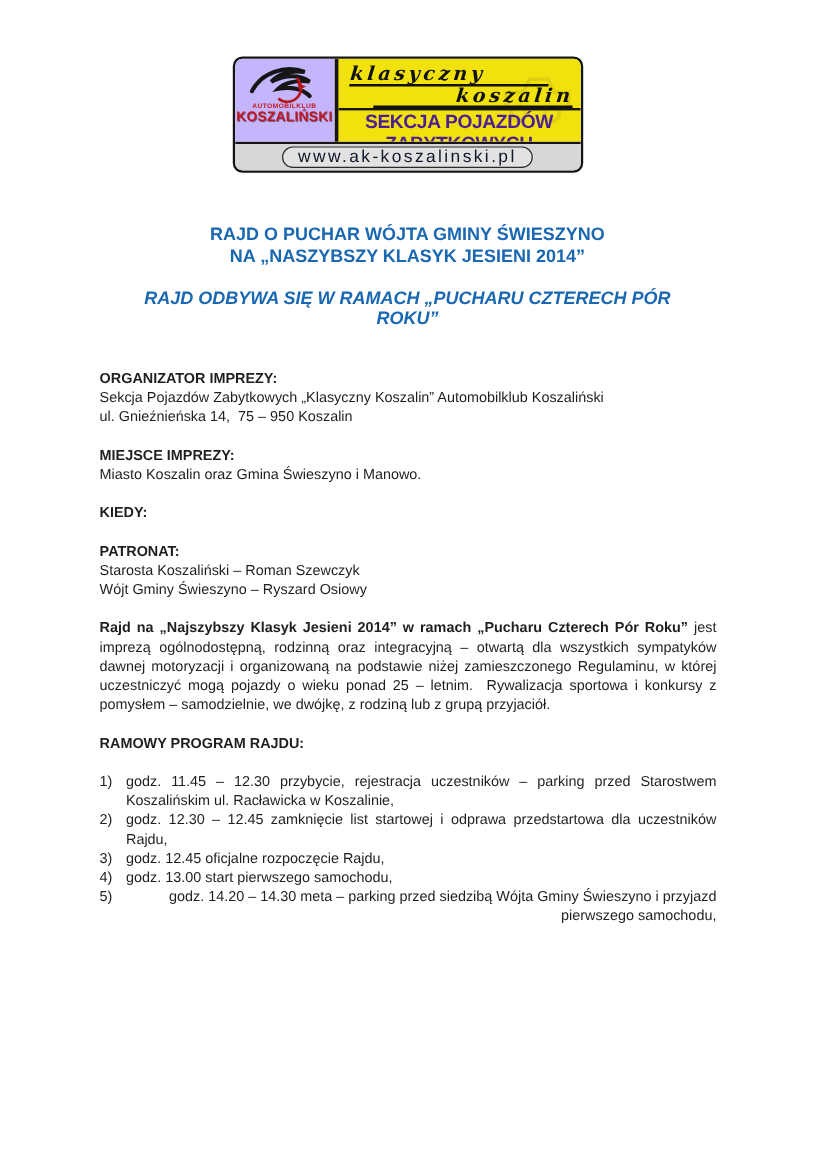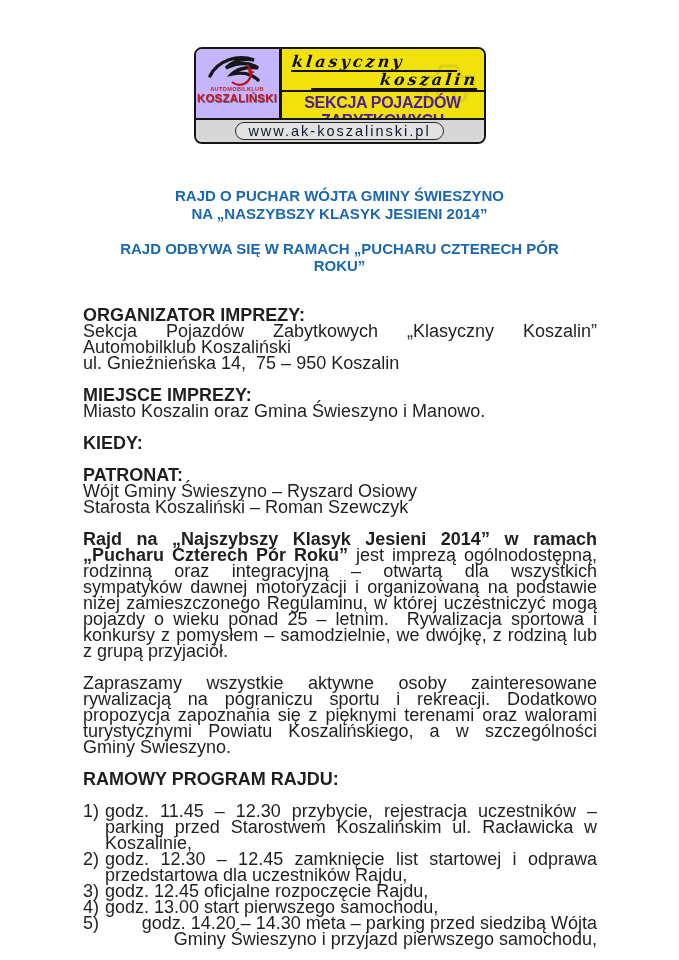--- a/index.html
+++ b/index.html
@@ -59,21 +59,21 @@
     border: 1.5px solid #2a2a2a; border-radius: 10px; background:#e2e2e2;
     font-size: 14.5px; letter-spacing: 2px; color:#0f172a;
     line-height: 16px; padding: 0 12px;
   }
   
   .h-main { margin-top: 43px; text-align:center; font-weight:bold;
             font-size: 15px; line-height: 17.5px; }
   .h-sub  { margin-top: 17.5px; text-align:center; font-weight:bold;
             font-size: 15px; line-height: 17.5px; }
   
-  .content { margin: 32px 82px 0 83px; font-size: 18px; line-height: 16px; }
+  .content { margin: 32px 82px 0 83px; font-size: 12px; line-height: 16px; }
   .section { margin-bottom: 16px; }
   .section-label { font-weight: bold; }
   .para { margin: 0 0 16px 0; text-align: justify; }
   .program-heading { font-weight:bold; margin: 0 0 16px 0; padding-top: 0; }
   .program-list { margin-top: 16px; }
   .program-item { display:flex; }
   .program-item .num { flex:none; width: 22px; }
   .program-item .item-text { flex:1; text-align: justify; }
   .program-item:last-child .item-text { text-align: right; }
 </style>
@@ -108,21 +108,21 @@
       <div class="url-bar">
         <span class="url-pill">www.ak-koszalinski.pl</span>
       </div>
     </div>
   </div>
 
   <div class="h-main" style="color:#1b68b2;">
     <div>RAJD O PUCHAR WÓJTA GMINY ŚWIESZYNO</div>
     <div>NA „NASZYBSZY KLASYK JESIENI 2014”</div>
   </div>
-  <div class="h-sub" style="color:#1b68b2;">
+  <div class="h-sub" style="color:#1b68b2;font-style:italic;">
     <div>RAJD ODBYWA SIĘ W RAMACH „PUCHARU CZTERECH PÓR</div>
     <div>ROKU”</div>
   </div>
 
   <div class="content">
 
     <div class="section">
       <div class="section-label">ORGANIZATOR IMPREZY:</div>
       <div class="para" style="margin:0;">Sekcja Pojazdów Zabytkowych „Klasyczny Koszalin” Automobilklub Koszaliński</div>
       <div>ul. Gnieźnieńska 14,&nbsp; 75 – 950 Koszalin</div>
@@ -132,27 +132,26 @@
       <div class="section-label">MIEJSCE IMPREZY:</div>
       <div>Miasto Koszalin oraz Gmina Świeszyno i Manowo.</div>
     </div>
 
     <div class="section">
       <div class="section-label">KIEDY:</div>
     </div>
 
     <div class="section">
       <div class="section-label">PATRONAT:</div>
+      <div>Starosta Koszaliński – Roman Szewczyk</div>
       <div>Wójt Gminy Świeszyno – Ryszard Osiowy</div>
-      <div>Starosta Koszaliński – Roman Szewczyk</div>
     </div>
 
     <p class="para"><b>Rajd na „Najszybszy Klasyk Jesieni 2014” w ramach „Pucharu Czterech Pór Roku”</b><span> jest imprezą ogólnodostępną, rodzinną oraz integracyjną – otwartą dla wszystkich sympatyków dawnej motoryzacji i organizowaną na podstawie niżej zamieszczonego Regulaminu, w której uczestniczyć mogą pojazdy o wieku ponad 25 – letnim.&nbsp; Rywalizacja sportowa i konkursy z pomysłem – samodzielnie, we dwójkę, z rodziną lub z grupą przyjaciół.</span></p>
 
-    <p class="para"><span>Zapraszamy wszystkie aktywne osoby zainteresowane rywalizacją na pograniczu sportu i rekreacji. Dodatkowo propozycja zapoznania się z pięknymi terenami oraz walorami turystycznymi Powiatu Koszalińskiego, a w szczególności Gminy Świeszyno.</span></p>
 
     <div class="program-heading">RAMOWY PROGRAM RAJDU:</div>
 
     <div class="program-list">
       <div class="program-item">
         <div class="num">1)</div>
         <div class="item-text">godz. 11.45 – 12.30 przybycie, rejestracja uczestników – parking przed Starostwem Koszalińskim ul. Racławicka w Koszalinie,</div>
       </div>
       <div class="program-item">
         <div class="num">2)</div>

